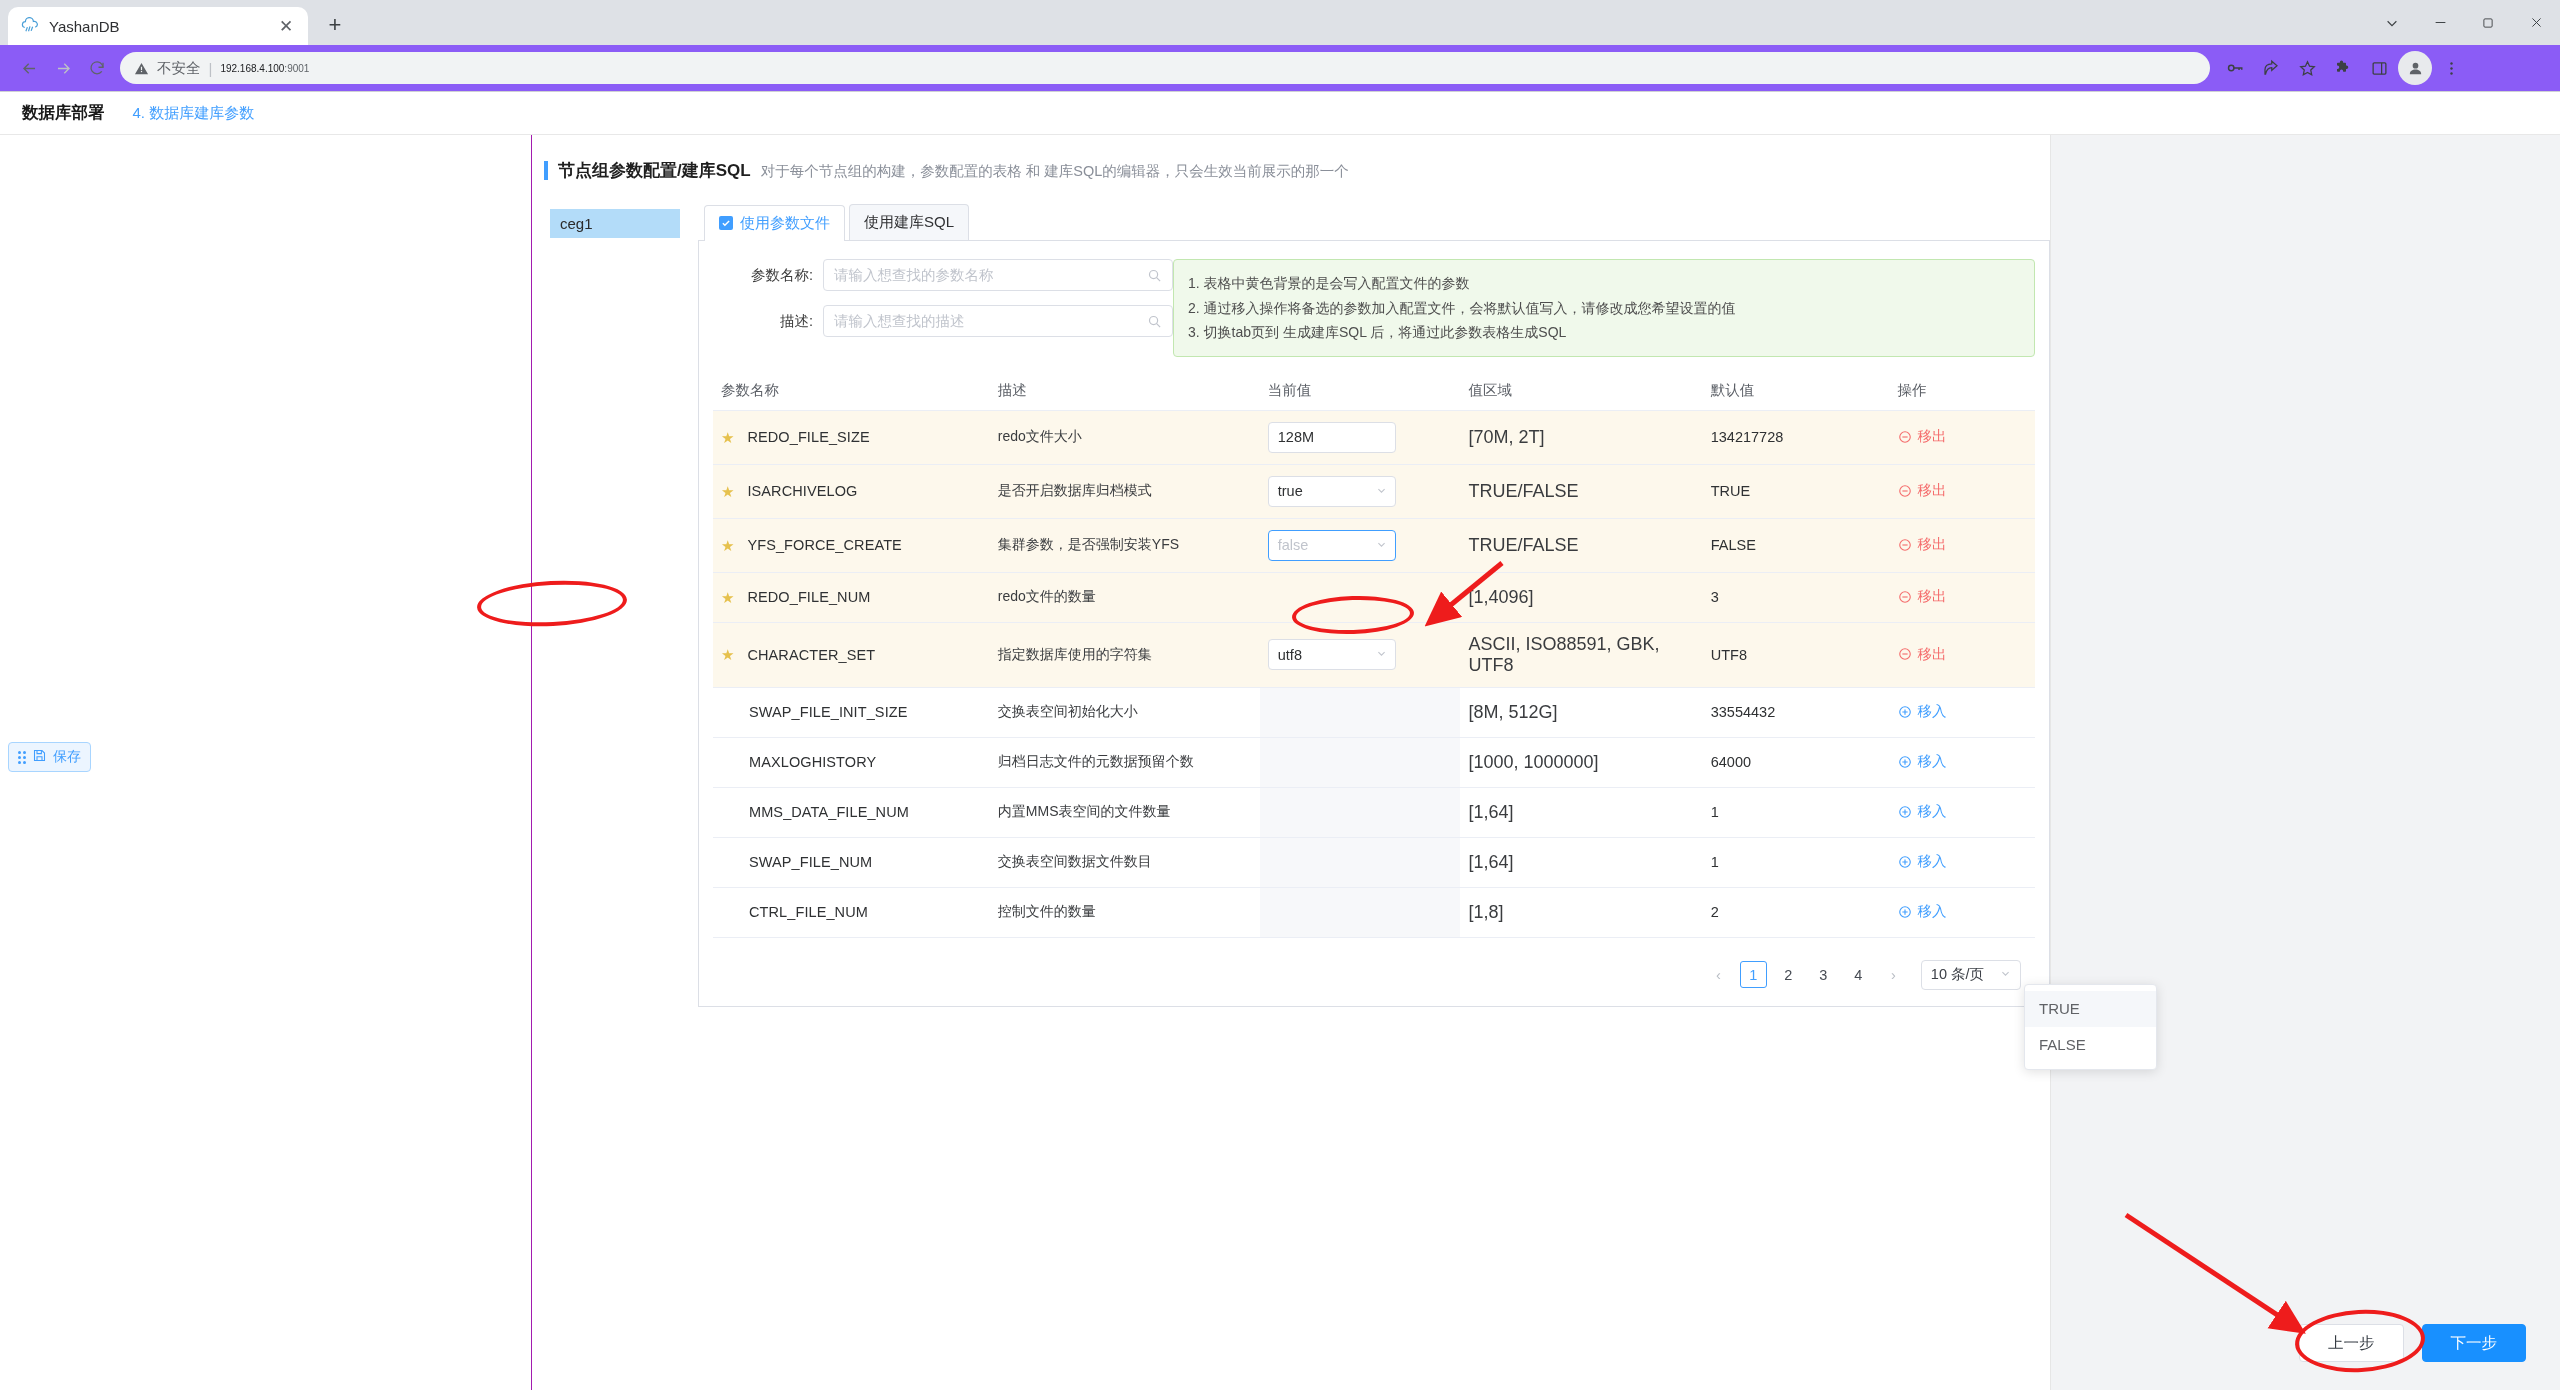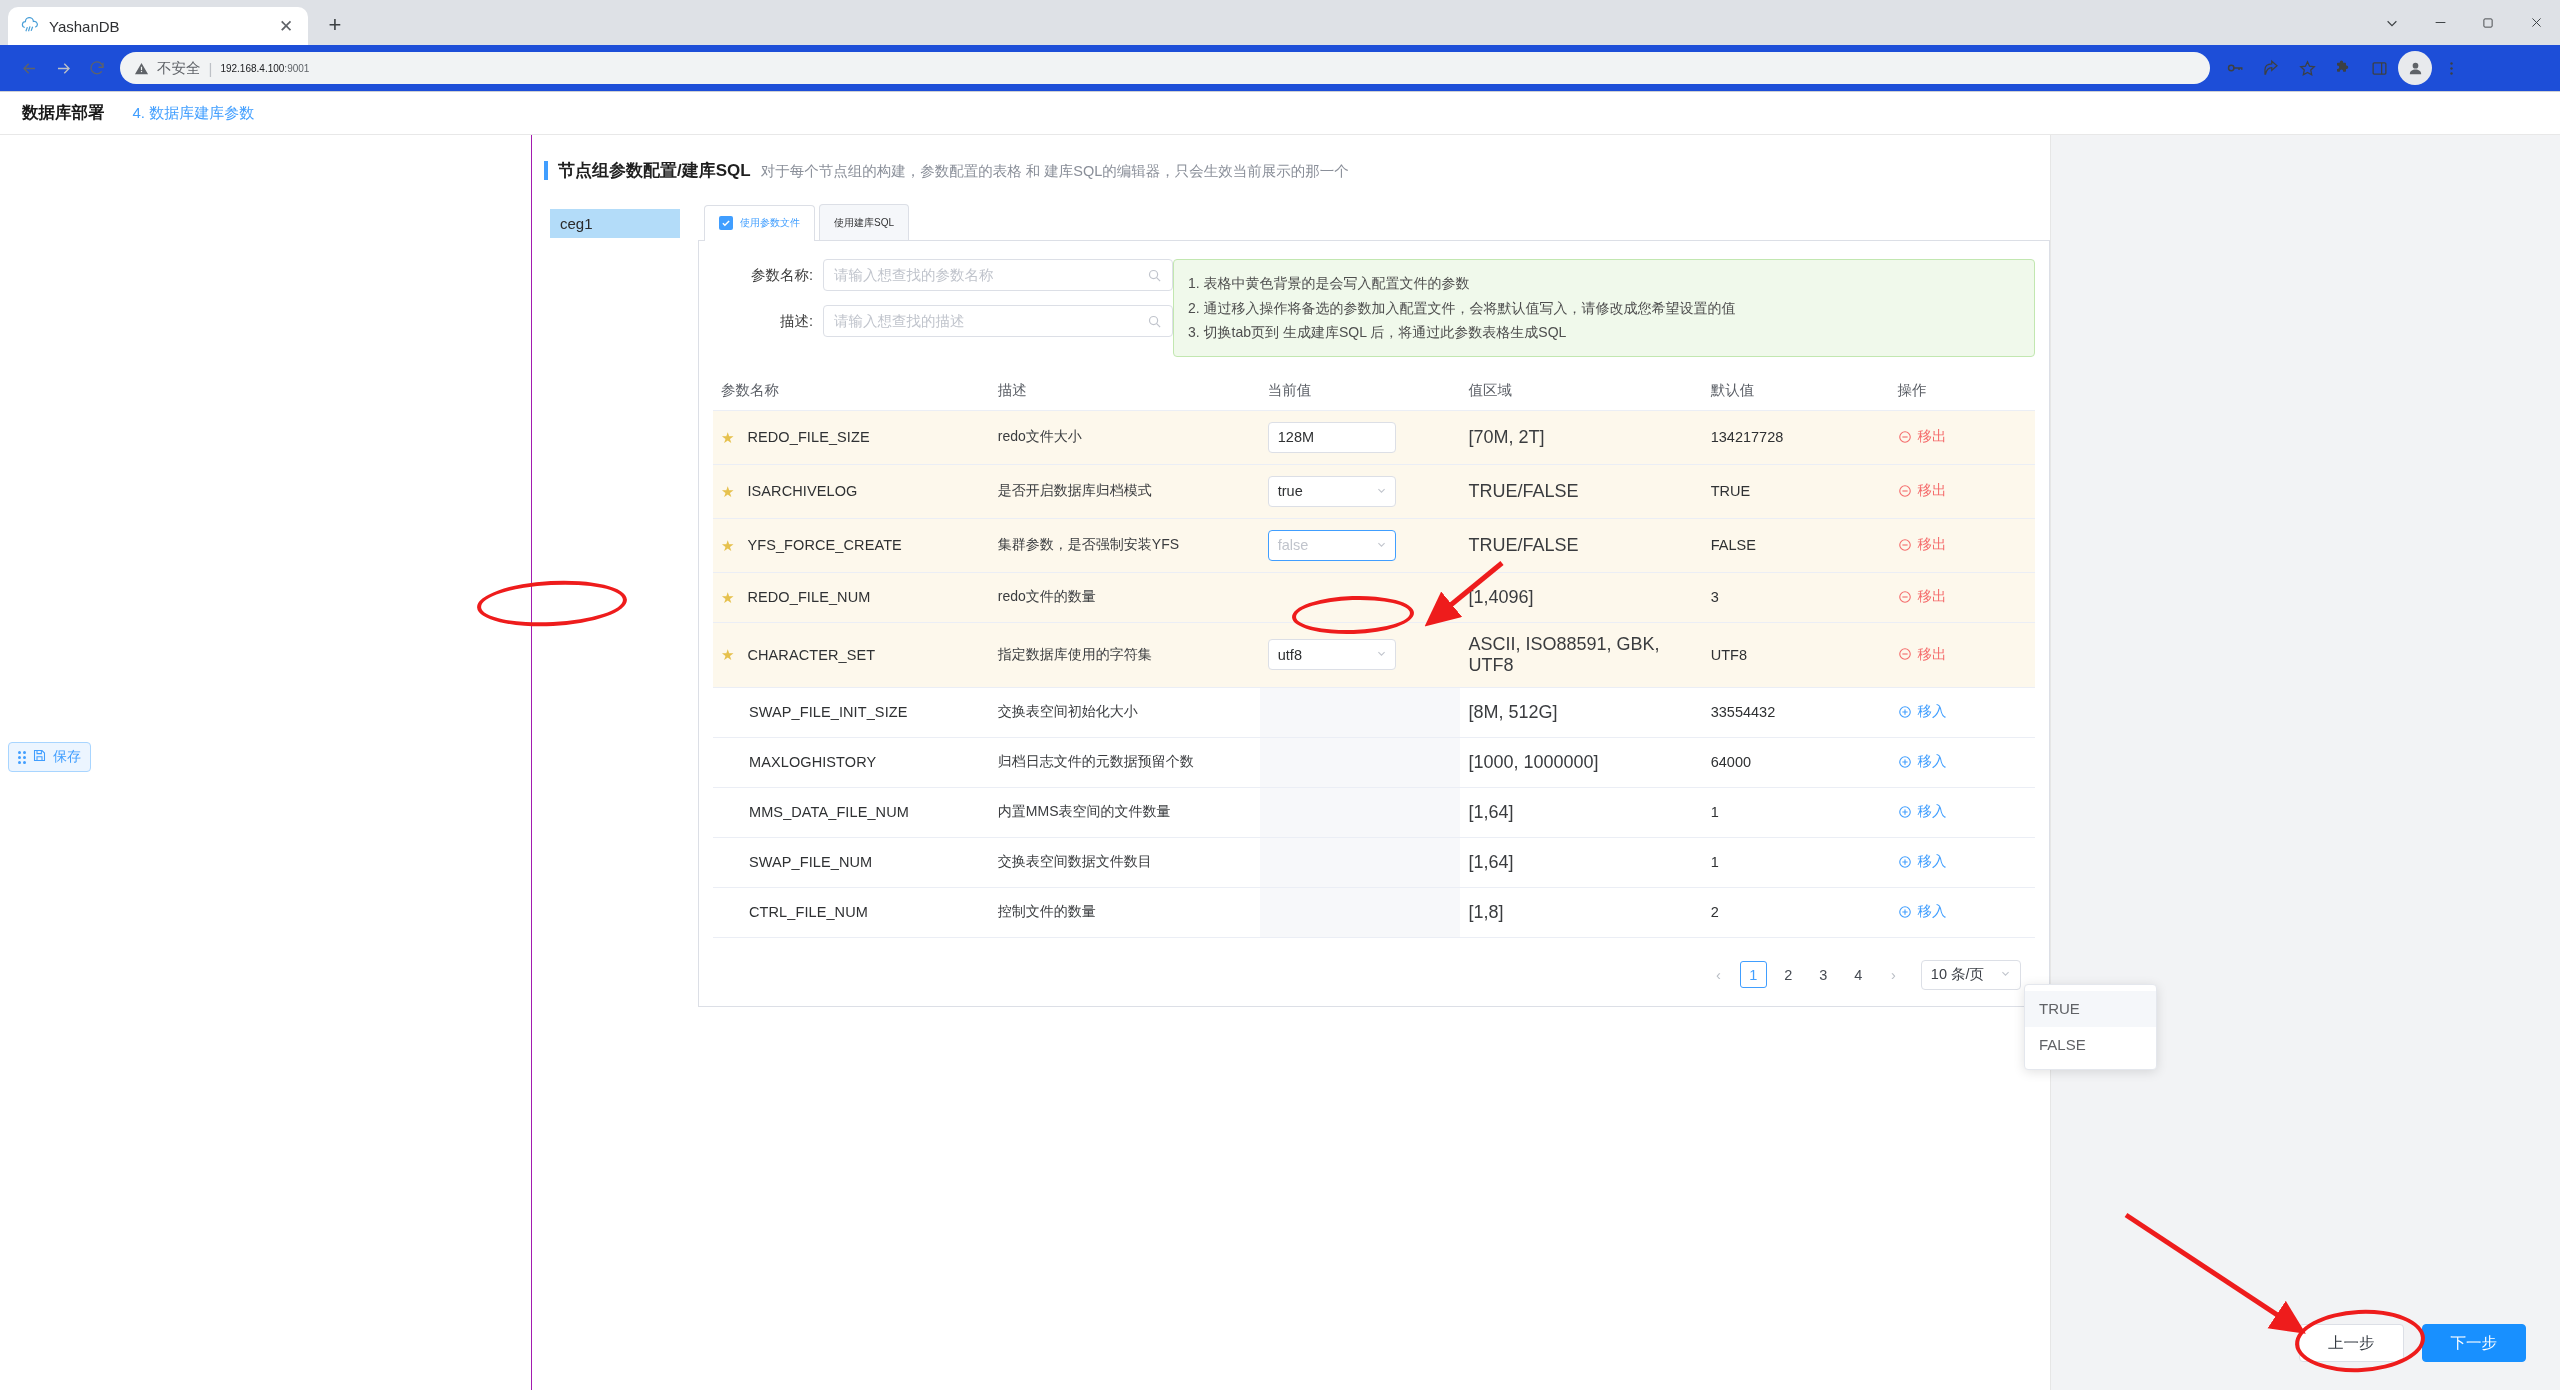--- a/index.html
+++ b/index.html
@@ -56,21 +56,21 @@
     height: 45px; display: flex; align-items: center;
   }
   .win-btn {
     width: 48px; height: 45px;
     display: flex; align-items: center; justify-content: center;
     color: #3c4043;
   }
 
   .browser-toolbar {
     height: 47px;
-    background: #1d4ed8;
+    background: #8b5cf6;
     display: flex; align-items: center;
     padding: 0 12px;
     gap: 0;
     border-bottom: 1px solid #cfd1d4;
   }
   .nav-btn {
     width: 34px; height: 34px;
     display: flex; align-items: center; justify-content: center;
     color: #5f6368; border-radius: 50%;
   }
@@ -174,21 +174,21 @@
     display: flex; align-items: flex-end;
     border-bottom: 1px solid #dcdfe6;
     padding-left: 6px;
     gap: 4px;
   }
   .ui-tab {
     height: 36px;
     display: flex; align-items: center;
     gap: 7px;
     padding: 0 14px;
-    font-size: 10px;
+    font-size: 15px;
     border: 1px solid #dcdfe6;
     border-bottom: none;
     border-radius: 4px 4px 0 0;
     background: #f5f7fa;
     color: #303133;
     position: relative;
   }
   .ui-tab.active {
     background: #ffffff;
     color: #409eff;

